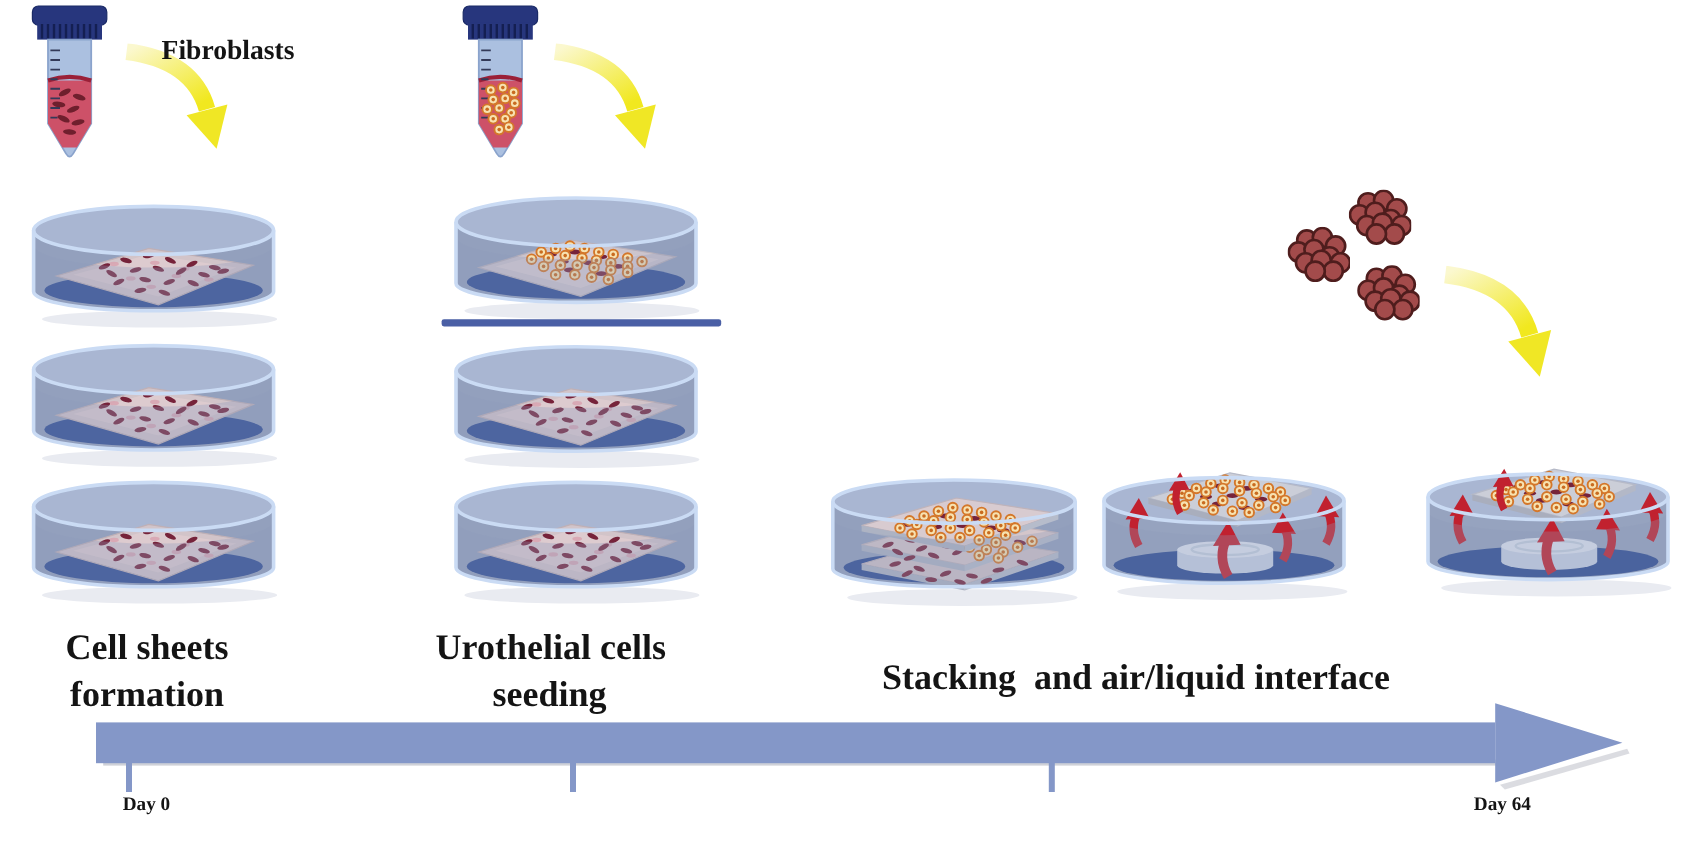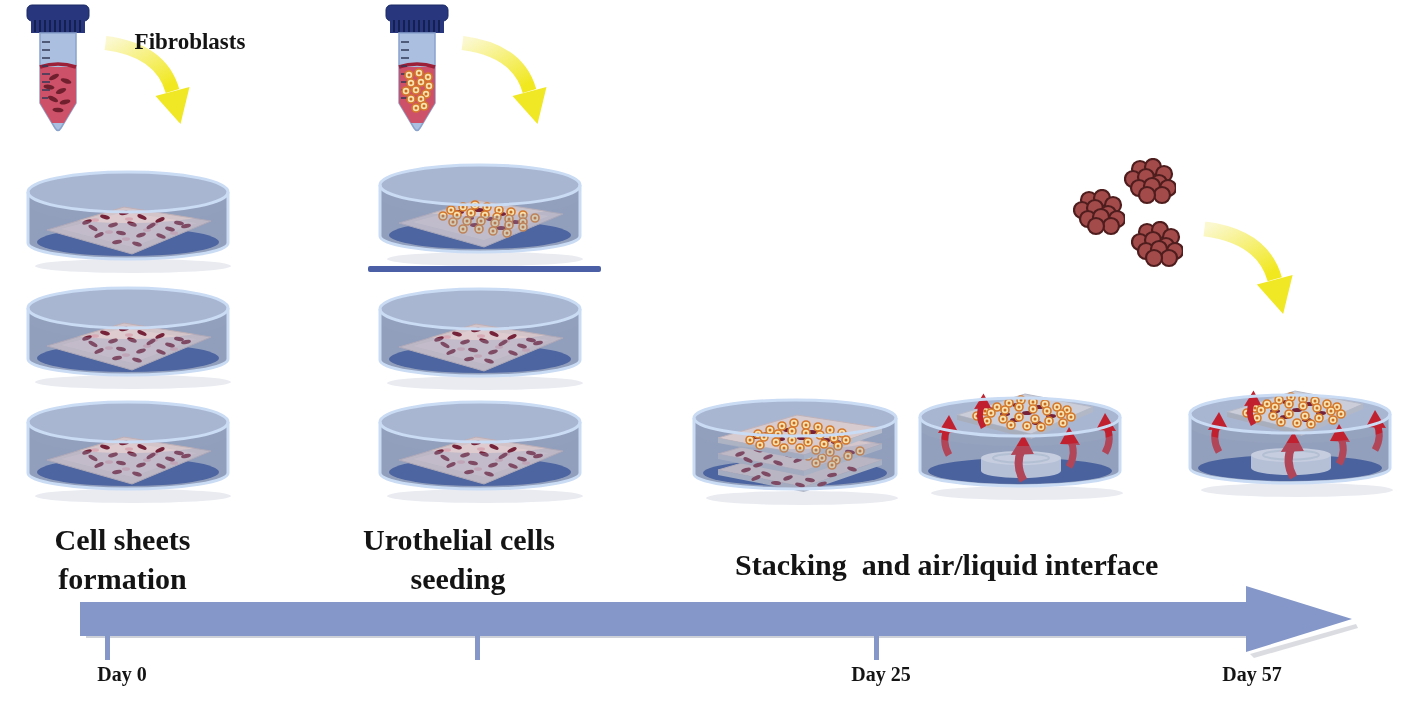--- a/index.html
+++ b/index.html
@@ -3,21 +3,21 @@
 <meta charset="utf-8">
 <style>
   html,body{margin:0;padding:0;background:#ffffff;}
   .canvas{position:relative;width:1411px;height:708px;background:#ffffff;overflow:hidden;
           font-family:"Liberation Serif","DejaVu Serif",serif;}
   .abs{position:absolute;}
   .lbl{position:absolute;font-weight:bold;color:#141414;text-align:center;
        white-space:pre;line-height:1.3;}
   .lbl-reagent{font-size:23px;}
   .lbl-step{font-size:30px;}
-  .lbl-day{font-size:20px;}
+  .lbl-day{font-size:16px;}
   .sep{position:absolute;background:#4a5fa5;border-radius:2px;}
   svg{display:block;}
   .defs{position:absolute;width:0;height:0;overflow:hidden;}
 </style>
 </head>
 <body>
 
 <div class="canvas">
 
 <svg class="defs" aria-hidden="true">
@@ -401,16 +401,15 @@
   <rect x="86" y="55" width="1162" height="5" fill="#babdc7" opacity="0.7"></rect>
   <polygon points="1250,76 1356,46 1358,50 1254,80" fill="#c3c5cd" opacity="0.6"></polygon>
   <rect x="80" y="24" width="1166" height="34" fill="#8497c8"></rect>
   <polygon points="1246,8 1352,41 1246,74" fill="#8497c8"></polygon>
   <rect x="105" y="57" width="5" height="25" fill="#8497c8"></rect>
   <rect x="475" y="57" width="5" height="25" fill="#8497c8"></rect>
   <rect x="874" y="57" width="5" height="25" fill="#8497c8"></rect>
 </svg>
 
 <div class="lbl lbl-day" style="left:52px;top:661px;width:140px">Day 0</div>
-<div class="lbl lbl-day" style="left:811px;top:661px;width:140px">Day 25</div>
-<div class="lbl lbl-day" style="left:1182px;top:661px;width:140px">Day 57</div>
+<div class="lbl lbl-day" style="left:1182px;top:661px;width:140px">Day 64</div>
 
 </div>
 
 </body></html>

